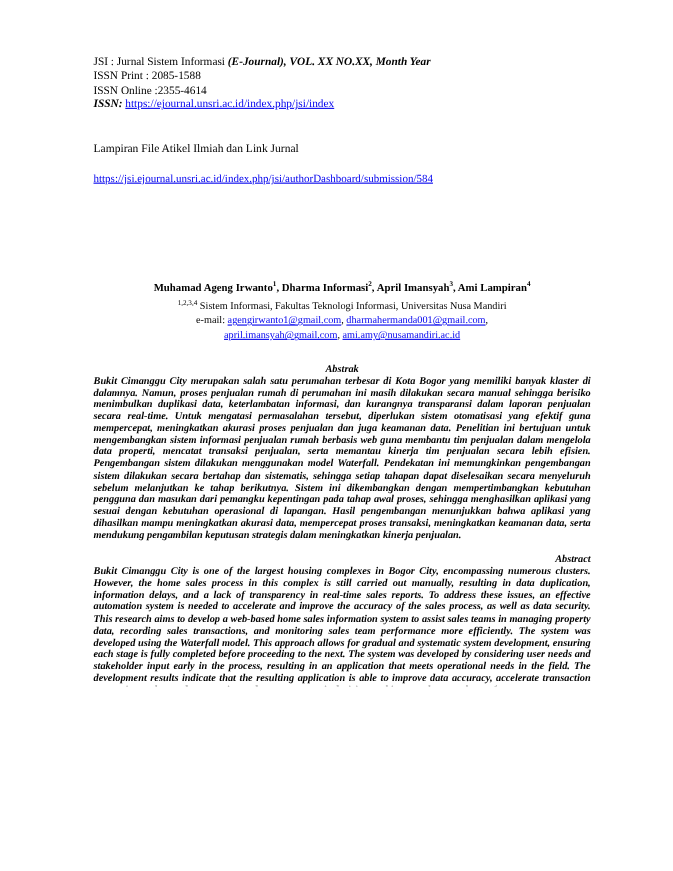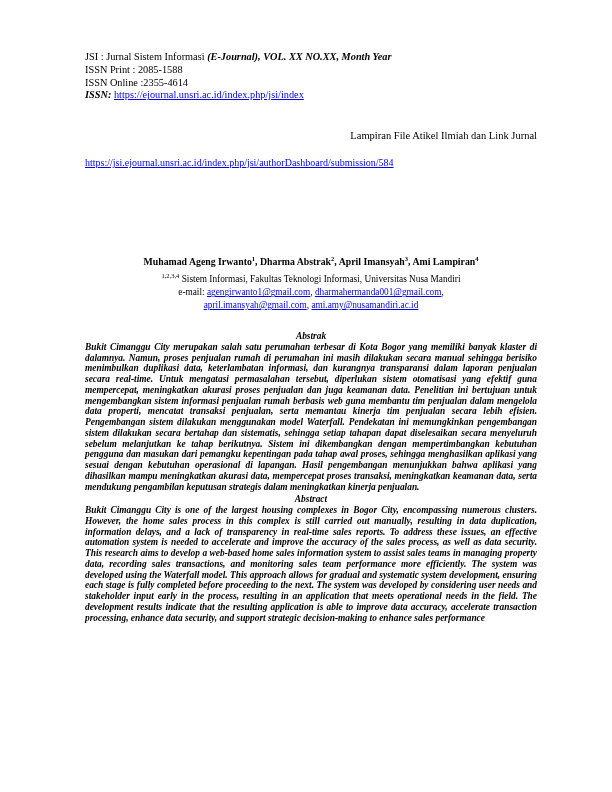--- a/index.html
+++ b/index.html
@@ -20,21 +20,20 @@
     word-break: break-all;
   }
 
   .journal-header {
     position: absolute; top: 51px; left: 85px; width: 460px;
     font-size: 10.3px; line-height: 12.8px;
   }
   .lampiran {
     position: absolute; top: 130px; left: 85px; width: 452px;
     font-size: 10.5px;
-    text-align: right;
   }
   .submission {
     position: absolute; top: 157px; left: 85px; width: 460px;
     font-size: 10px;
   }
   .title-block {
     position: absolute; top: 205px; left: 85px; width: 452px;
     text-align: center;
   }
   .title-block .title-inner {
@@ -51,21 +50,21 @@
   .email-line { font-size: 9.3px; line-height: 12.8px; }
 
   .abstracts {
     position: absolute; top: 331px; left: 85px; width: 452px;
     font-weight: bold; font-style: italic;
     font-size: 9.4px; line-height: 10.75px;
   }
   .abs-heading { text-align: center; }
   .abs-body { text-align: justify; }
   .kw-line { margin-top: 10.75px; }
-  .abs-heading-gap { margin-top: 2px; }
+  .abs-heading-gap { margin-top: 12px; text-align: right; }
 
   .pagenum {
     position: absolute; left: 503px; top: 714px;
     font-size: 10px;
   }
 </style>
 </head>
 <body>
 
 <div class="page">
@@ -78,21 +77,21 @@
   </div>
 
   <div class="lampiran">Lampiran File Atikel Ilmiah dan Link Jurnal</div>
 
   <div class="submission">
     <a class="link">https://jsi.ejournal.unsri.ac.id/index.php/jsi/authorDashboard/submission/584</a>
   </div>
 
 
   <div class="byline-block">
-    <div class="authors"><span>Muhamad Ageng Irwanto</span><sup>1</sup><span>, </span><span>Dharma Abstrak</span><sup>2</sup><span>, </span><span>April Imansyah</span><sup>3</sup><span>, </span><span>Ami Lampiran</span><sup>4</sup></div>
+    <div class="authors"><span>Muhamad Ageng Irwanto</span><sup>1</sup><span>, </span><span>Dharma Informasi</span><sup>2</sup><span>, </span><span>April Imansyah</span><sup>3</sup><span>, </span><span>Ami Lampiran</span><sup>4</sup></div>
     <div class="affiliation"><sup>1,2,3,4</sup><span> Sistem Informasi, Fakultas Teknologi Informasi, Universitas Nusa Mandiri</span></div>
     <div class="email-line"><span>e-mail: </span><a class="link">agengirwanto1@gmail.com</a><span>, </span><a class="link">dharmahermanda001@gmail.com</a><span>,</span></div>
     <div class="email-line"><a class="link">april.imansyah@gmail.com</a><span>, </span><a class="link">ami.amy@nusamandiri.ac.id</a></div>
   </div>
 
   <div class="abstracts">
     <div class="abs-heading">Abstrak</div>
     <div class="abs-body">Bukit Cimanggu City merupakan salah satu perumahan terbesar di Kota Bogor yang memiliki banyak klaster di dalamnya. Namun, proses penjualan rumah di perumahan ini masih dilakukan secara manual sehingga berisiko menimbulkan duplikasi data, keterlambatan informasi, dan kurangnya transparansi dalam laporan penjualan secara real-time. Untuk mengatasi permasalahan tersebut, diperlukan sistem otomatisasi yang efektif guna mempercepat, meningkatkan akurasi proses penjualan dan juga keamanan data. Penelitian ini bertujuan untuk mengembangkan sistem informasi penjualan rumah berbasis web guna membantu tim penjualan dalam mengelola data properti, mencatat transaksi penjualan, serta memantau kinerja tim penjualan secara lebih efisien. Pengembangan sistem dilakukan menggunakan model Waterfall. Pendekatan ini memungkinkan pengembangan sistem dilakukan secara bertahap dan sistematis, sehingga setiap tahapan dapat diselesaikan secara menyeluruh sebelum melanjutkan ke tahap berikutnya. Sistem ini dikembangkan dengan mempertimbangkan kebutuhan pengguna dan masukan dari pemangku kepentingan pada tahap awal proses, sehingga menghasilkan aplikasi yang sesuai dengan kebutuhan operasional di lapangan. Hasil pengembangan menunjukkan bahwa aplikasi yang dihasilkan mampu meningkatkan akurasi data, mempercepat proses transaksi, meningkatkan keamanan data, serta mendukung pengambilan keputusan strategis dalam meningkatkan kinerja penjualan.</div>
     <div class="abs-heading abs-heading-gap">Abstract</div>
     <div class="abs-body">Bukit Cimanggu City is one of the largest housing complexes in Bogor City, encompassing numerous clusters. However, the home sales process in this complex is still carried out manually, resulting in data duplication, information delays, and a lack of transparency in real-time sales reports. To address these issues, an effective automation system is needed to accelerate and improve the accuracy of the sales process, as well as data security. This research aims to develop a web-based home sales information system to assist sales teams in managing property data, recording sales transactions, and monitoring sales team performance more efficiently. The system was developed using the Waterfall model. This approach allows for gradual and systematic system development, ensuring each stage is fully completed before proceeding to the next. The system was developed by considering user needs and stakeholder input early in the process, resulting in an application that meets operational needs in the field. The development results indicate that the resulting application is able to improve data accuracy, accelerate transaction processing, enhance data security, and support strategic decision-making to enhance sales performance</div>

